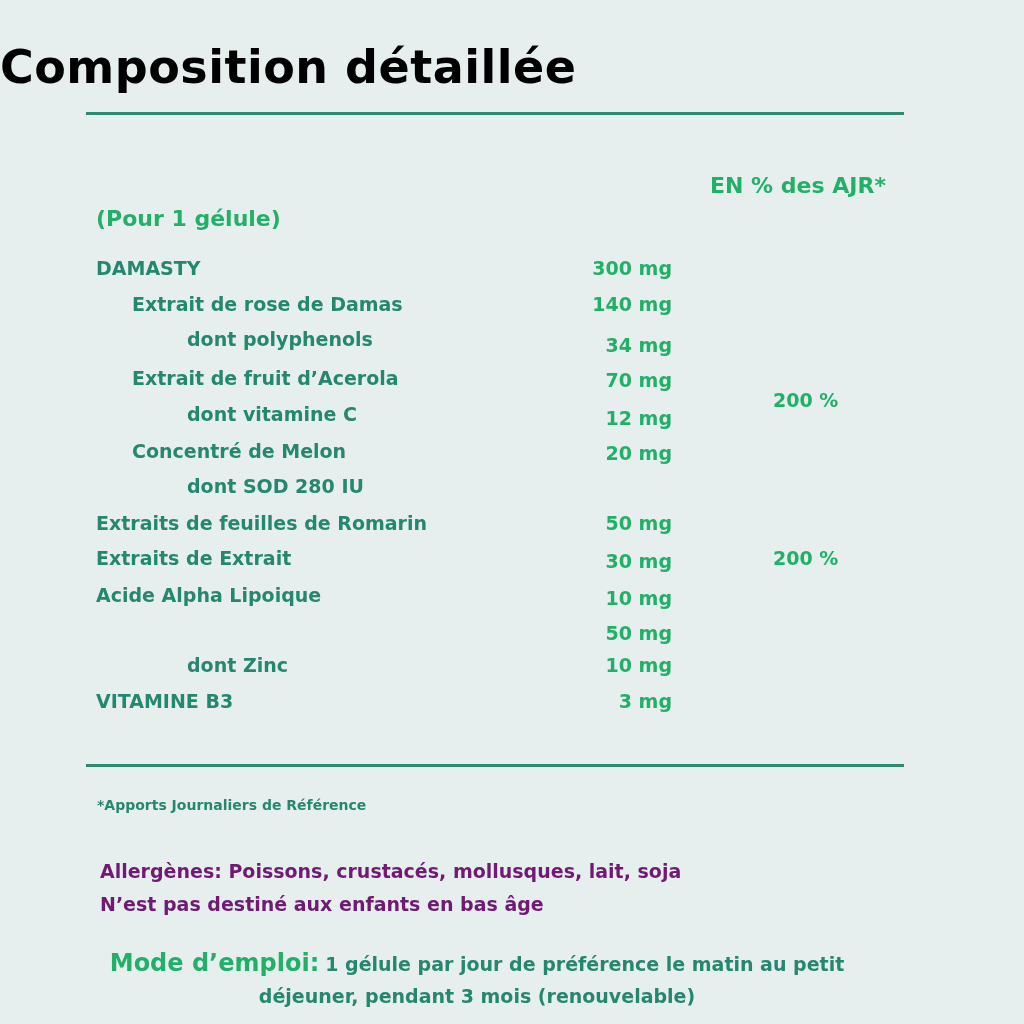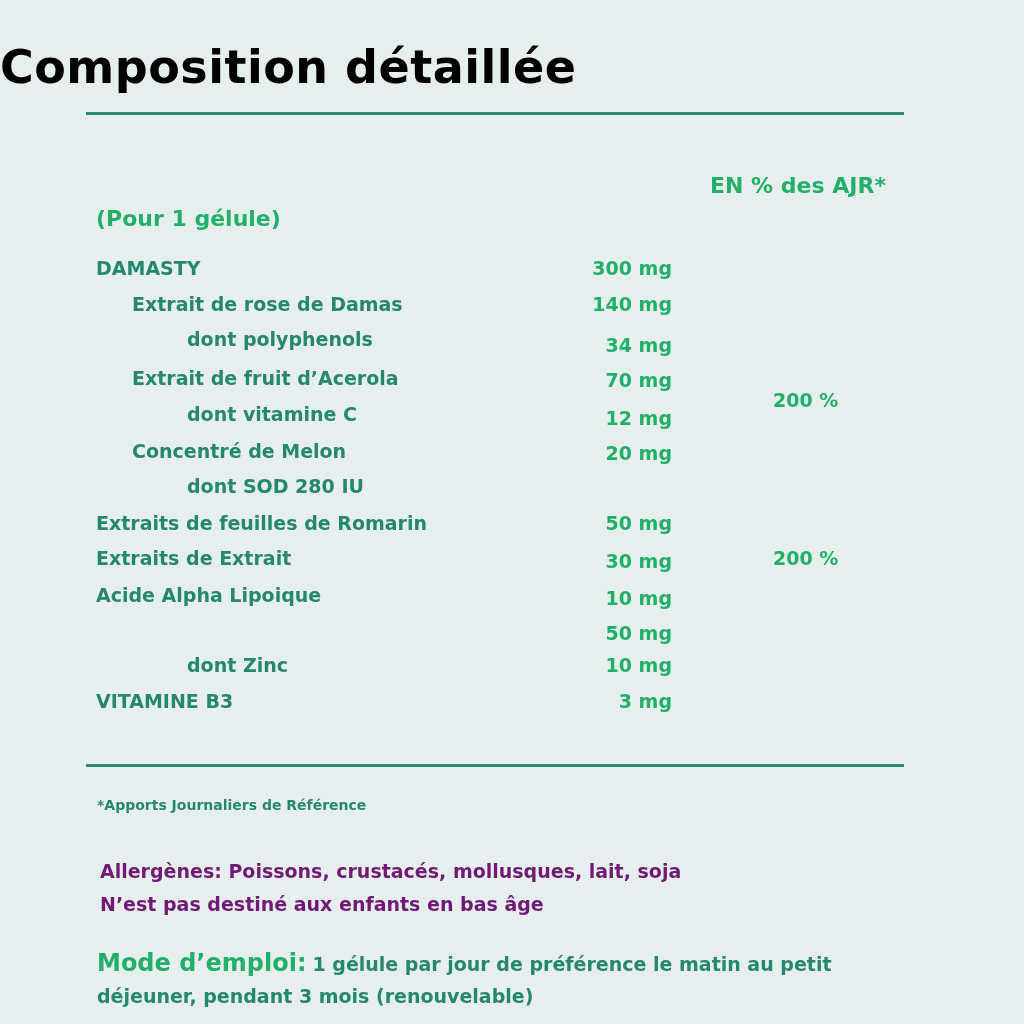--- a/index.html
+++ b/index.html
@@ -19,21 +19,21 @@
   .hdr-right { position:absolute; left:710px; top:173px; font-size:22px; font-weight:bold; color:#22b069; }
   .row { position:absolute; left:0; width:1024px; height:30px;margin-top:22px; }
   .row .name { position:absolute; font-size:19px; font-weight:bold; color:#25876f; white-space:nowrap; }
   .row .qty { position:absolute; right:352px; font-size:19px; font-weight:bold; color:#22b069; white-space:nowrap; }
   .lvl0 { left:96px; }
   .lvl1 { left:132px; }
   .lvl2 { left:187px; }
   .ajr { position:absolute; left:773px; font-size:19px; font-weight:bold; color:#22b069; }
   .foot1 { position:absolute; left:97px; top:797px; font-size:14px; font-weight:bold; color:#25876f; }
   .allerg { position:absolute; left:100px; top:855px; font-size:19px; font-weight:bold; color:#701a75; line-height:33px; }
-  .mode { position:absolute; left:97px; top:947px; font-size:19px; font-weight:bold; color:#25876f; line-height:32px; width:760px; }
+  .mode { position:absolute; left:97px; top:947px; font-size:19px; font-weight:bold; color:#25876f; line-height:32px; width:760px;text-align:center; }
   .mode .label { font-size:24px; color:#22b069; font-weight:bold; margin-right:6px; }
 </style>
 </head>
 <body>
 
 <div class="title">Composition détaillée</div>
 <div class="rule top"></div>
 
 <div class="hdr-left">(Pour 1 gélule)</div>
 <div class="hdr-right">EN % des AJR*</div>

